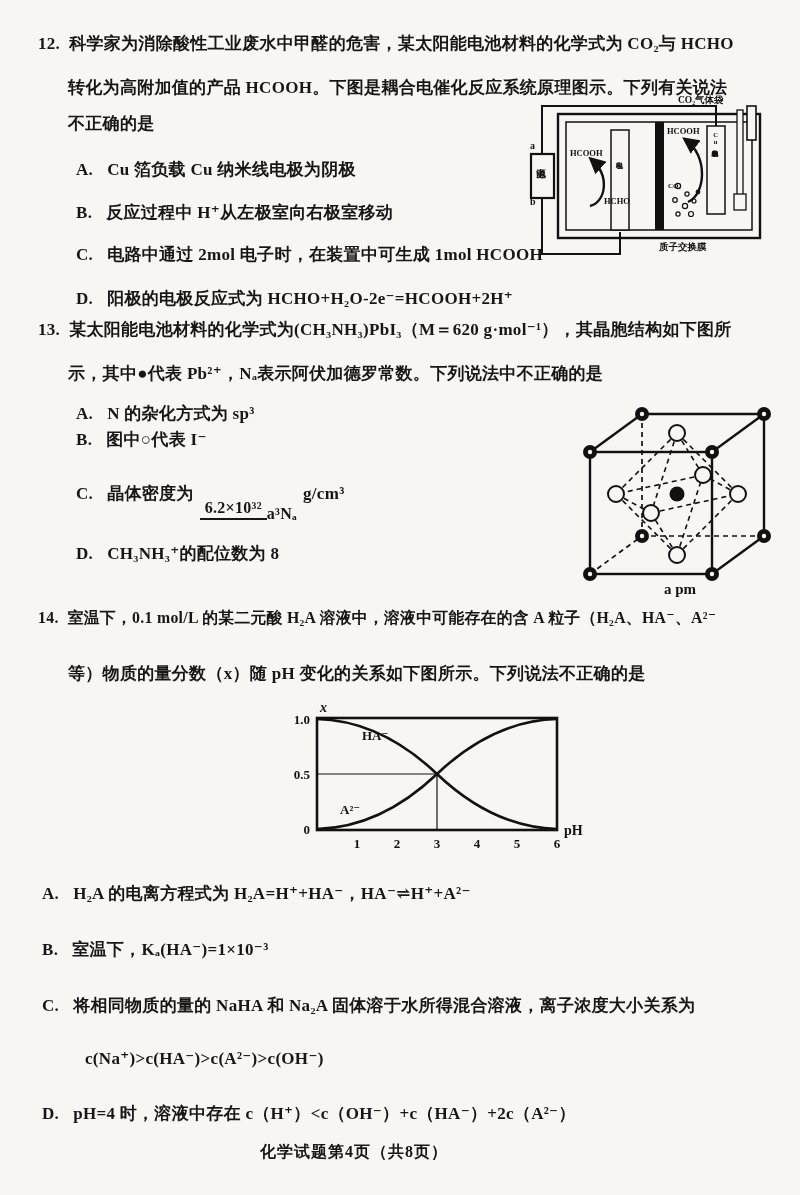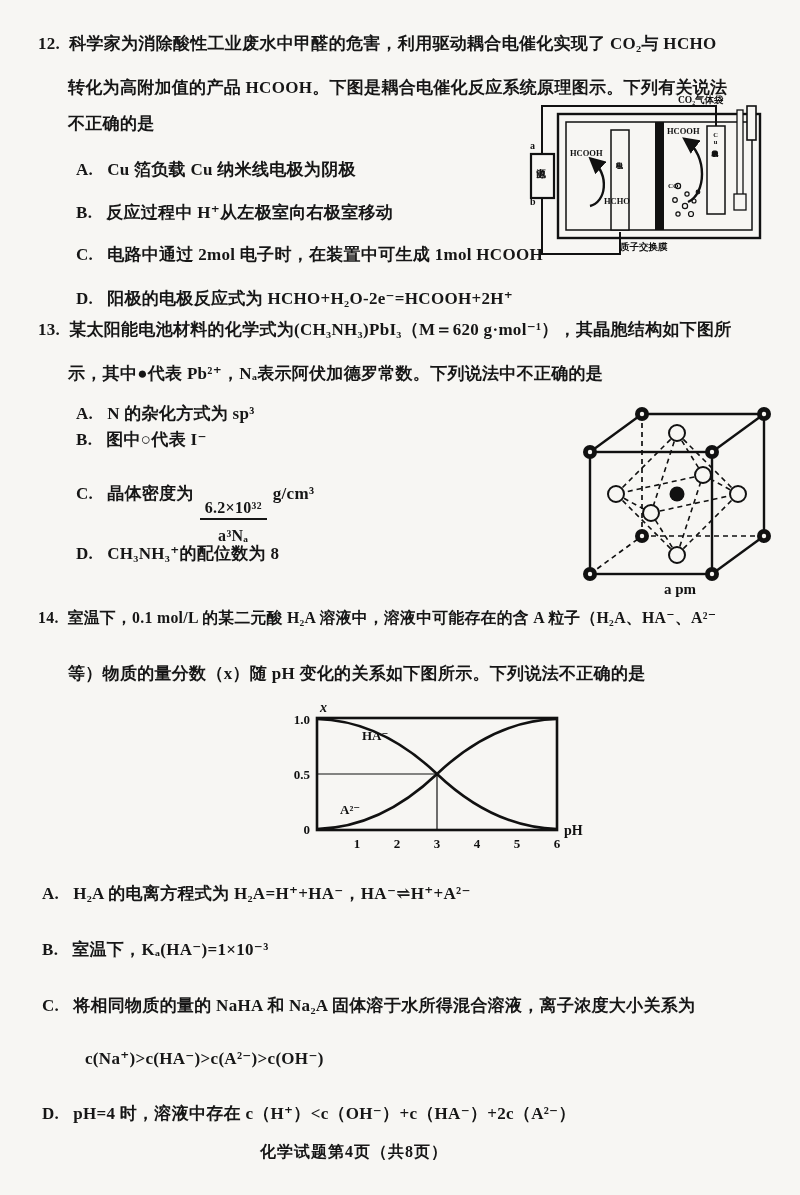--- a/index.html
+++ b/index.html
@@ -9,33 +9,33 @@
     font-family:"Liberation Serif","DejaVu Serif",serif;
     color:#161616;font-weight:700;
     overflow:hidden;
   }
   .abs{position:absolute;white-space:nowrap;}
   .stem{font-size:17px;letter-spacing:.3px;}
   .long{font-size:15.8px;}
   .qnum{margin-right:9px;}
   .opt{font-size:17px;letter-spacing:.3px;}
   .opt .lbl{margin-right:14px;}
-  .frac{display:inline-flex;flex-direction:column;align-items:center;vertical-align:-14px;margin:0 6px;line-height:1.05;font-size:16px;}
+  .frac{display:inline-flex;flex-direction:row;align-items:center;vertical-align:-14px;margin:0 6px;line-height:1.05;font-size:16px;}
   .frac .num{border-bottom:2px solid #161616;padding:0 5px 1px 5px;}
   .frac .den{padding-top:8px;}
   .vtext{writing-mode:vertical-rl;text-orientation:upright;letter-spacing:1px;}
   .devlbl{font-family:"Liberation Serif","DejaVu Serif",serif;font-weight:700;color:#111;}
   .footer{width:708px;text-align:center;font-size:16px;letter-spacing:1px;}
   svg{display:block;}
   .nofit{overflow:visible;}
 </style>
 </head>
 <body>
 
-<div class="abs stem" style="left:38px;top:32px;"><span class="qnum">12.</span><span>科学家为消除酸性工业废水中甲醛的危害，利用驱动耦合电催化实现了 CO₂与 HCHO</span></div>
+<div class="abs stem" style="left:38px;top:32px;"><span class="qnum">12.</span><span>科学家为消除酸性工业废水中甲醛的危害，某太阳能电池材料的化学式为 CO₂与 HCHO</span></div>
 <div class="abs stem" style="left:68px;top:76px;">转化为高附加值的产品 HCOOH。下图是耦合电催化反应系统原理图示。下列有关说法</div>
 <div class="abs stem" style="left:68px;top:112px;">不正确的是</div>
 
 <div class="abs opt" style="left:76px;top:158px;"><span class="lbl">A.</span><span>Cu 箔负载 Cu 纳米线电极为阴极</span></div>
 <div class="abs opt" style="left:76px;top:201px;"><span class="lbl">B.</span><span>反应过程中 H⁺从左极室向右极室移动</span></div>
 <div class="abs opt" style="left:76px;top:243px;"><span class="lbl">C.</span><span>电路中通过 2mol 电子时，在装置中可生成 1mol HCOOH</span></div>
 <div class="abs opt" style="left:76px;top:287px;"><span class="lbl">D.</span><span>阳极的电极反应式为 HCHO+H₂O-2e⁻=HCOOH+2H⁺</span></div>
 
 <div class="abs" style="left:528px;top:98px;width:272px;height:172px;">
   <svg width="272" height="172" viewBox="0 0 272 172">
@@ -79,21 +79,21 @@
   <div class="abs devlbl" style="left:150px;top:-4px;font-size:9.5px;">CO₂气体袋</div>
   <div class="abs devlbl" style="left:2px;top:42px;font-size:10px;">a</div>
   <div class="abs devlbl" style="left:2px;top:98px;font-size:10px;">b</div>
   <div class="abs devlbl vtext" style="left:6px;top:62px;font-size:9.5px;">电源</div>
   <div class="abs devlbl" style="left:42px;top:50px;font-size:8.5px;">HCOOH</div>
   <div class="abs devlbl" style="left:40px;top:98px;font-size:8.5px;padding-left:36px;">HCHO</div>
   <div class="abs devlbl" style="left:139px;top:28px;font-size:8.5px;">HCOOH</div>
   <div class="abs devlbl" style="left:140px;top:84px;font-size:7px;">CO₂</div>
   <div class="abs devlbl vtext" style="left:86px;top:58px;font-size:7px;letter-spacing:0;">电极</div>
   <div class="abs devlbl vtext" style="left:182px;top:33px;font-size:6.5px;letter-spacing:0;">Cu纳米线电极</div>
-  <div class="abs devlbl" style="left:92px;top:143px;font-size:9.5px;">质子交换膜</div>
+  <div class="abs devlbl" style="left:92px;top:143px;font-size:9.5px;padding-left:39px;">质子交换膜</div>
 </div>
 
 <div class="abs stem" style="left:38px;top:318px;"><span class="qnum">13.</span><span>某太阳能电池材料的化学式为(CH₃NH₃)PbI₃（M＝620 g·mol⁻¹），其晶胞结构如下图所</span></div>
 <div class="abs stem" style="left:68px;top:362px;">示，其中●代表 Pb²⁺，Nₐ表示阿伏加德罗常数。下列说法中不正确的是</div>
 
 <div class="abs opt" style="left:76px;top:402px;"><span class="lbl">A.</span><span>N 的杂化方式为 sp³</span></div>
 <div class="abs opt" style="left:76px;top:428px;"><span class="lbl">B.</span><span>图中○代表 I⁻</span></div>
 <div class="abs opt" style="left:76px;top:482px;">
   <span class="lbl">C.</span><span>晶体密度为</span><span class="frac">
       <span class="num">6.2×10³²</span>

